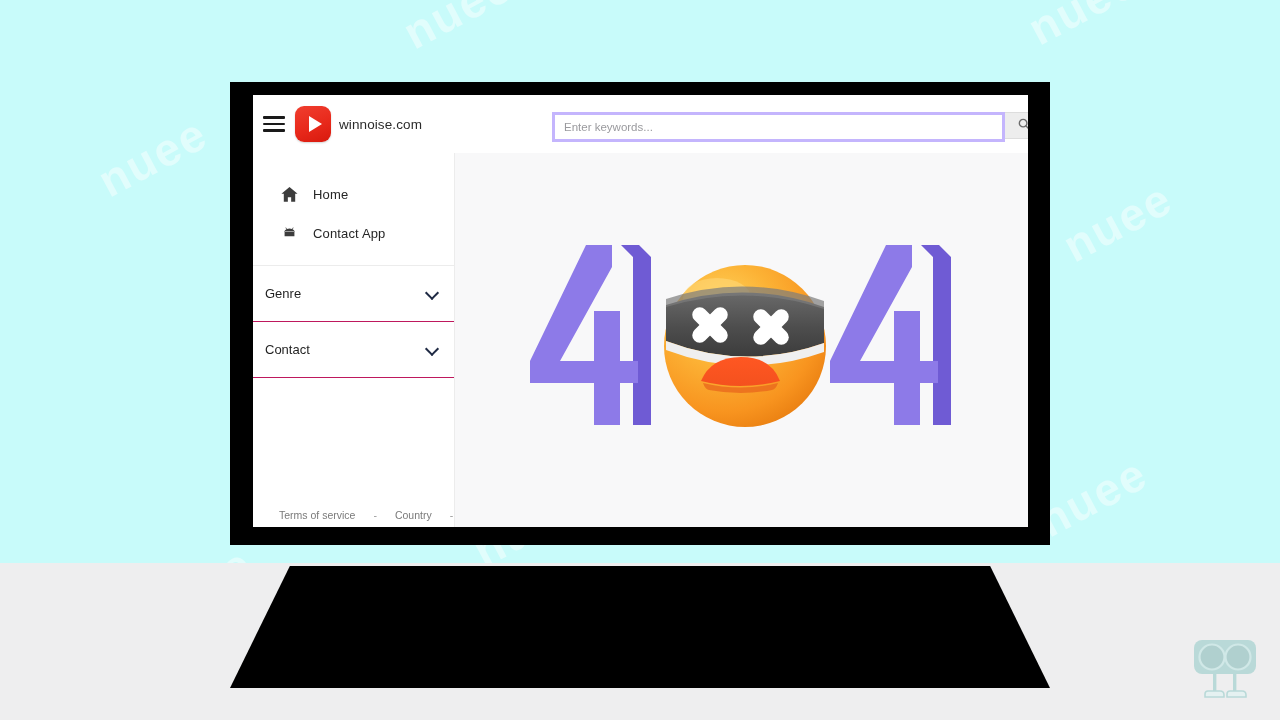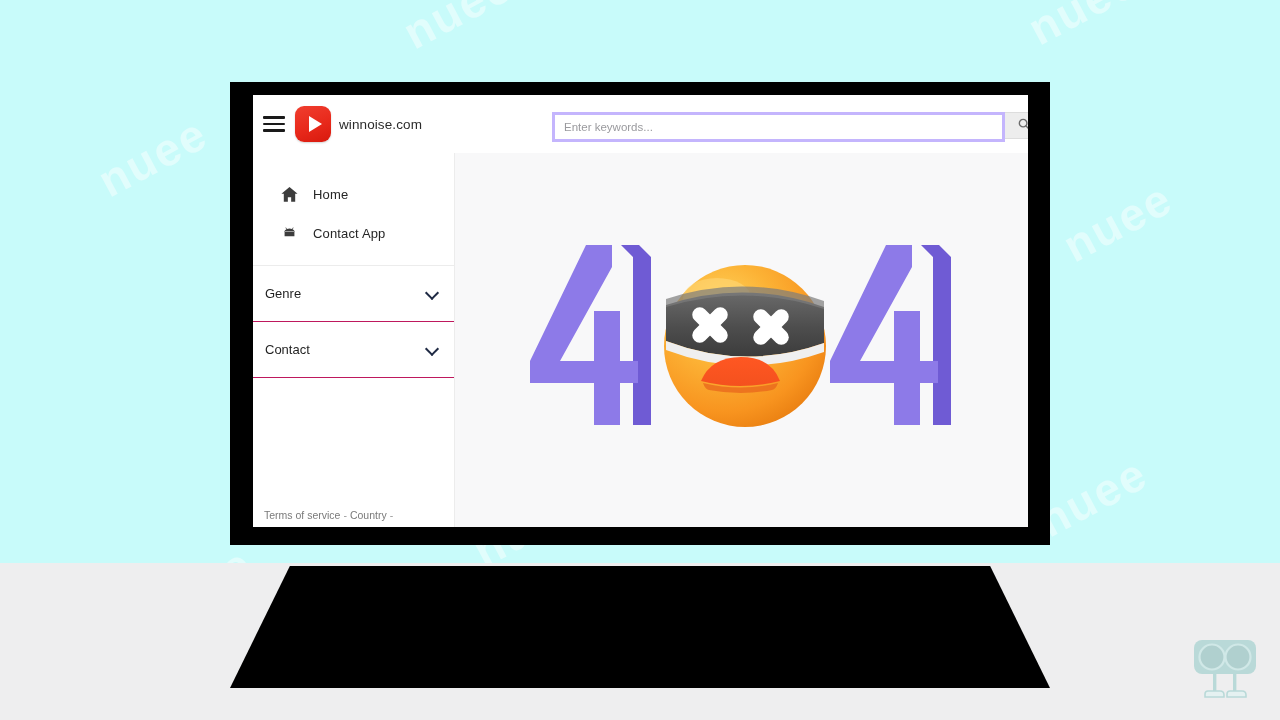--- a/index.html
+++ b/index.html
@@ -241,21 +241,21 @@
   }
 
   #footer-links {
     position: absolute;
     left: 11px;
     bottom: 6px;
     font-size: 10.5px;
     color: #7a7a7a;
     white-space: nowrap;
   }
-  #footer-links span { cursor: pointer; }
+  #footer-links span { cursor: pointer; margin-left: 15px; }
   #footer-links .sep { color: #9a9a9a; padding: 0 3px; cursor: default; }
 
   
   #main {
     position: absolute;
     left: 202px;
     top: 58px;
     width: 573px;
     height: 374px;
     background: #f8f8f9;

